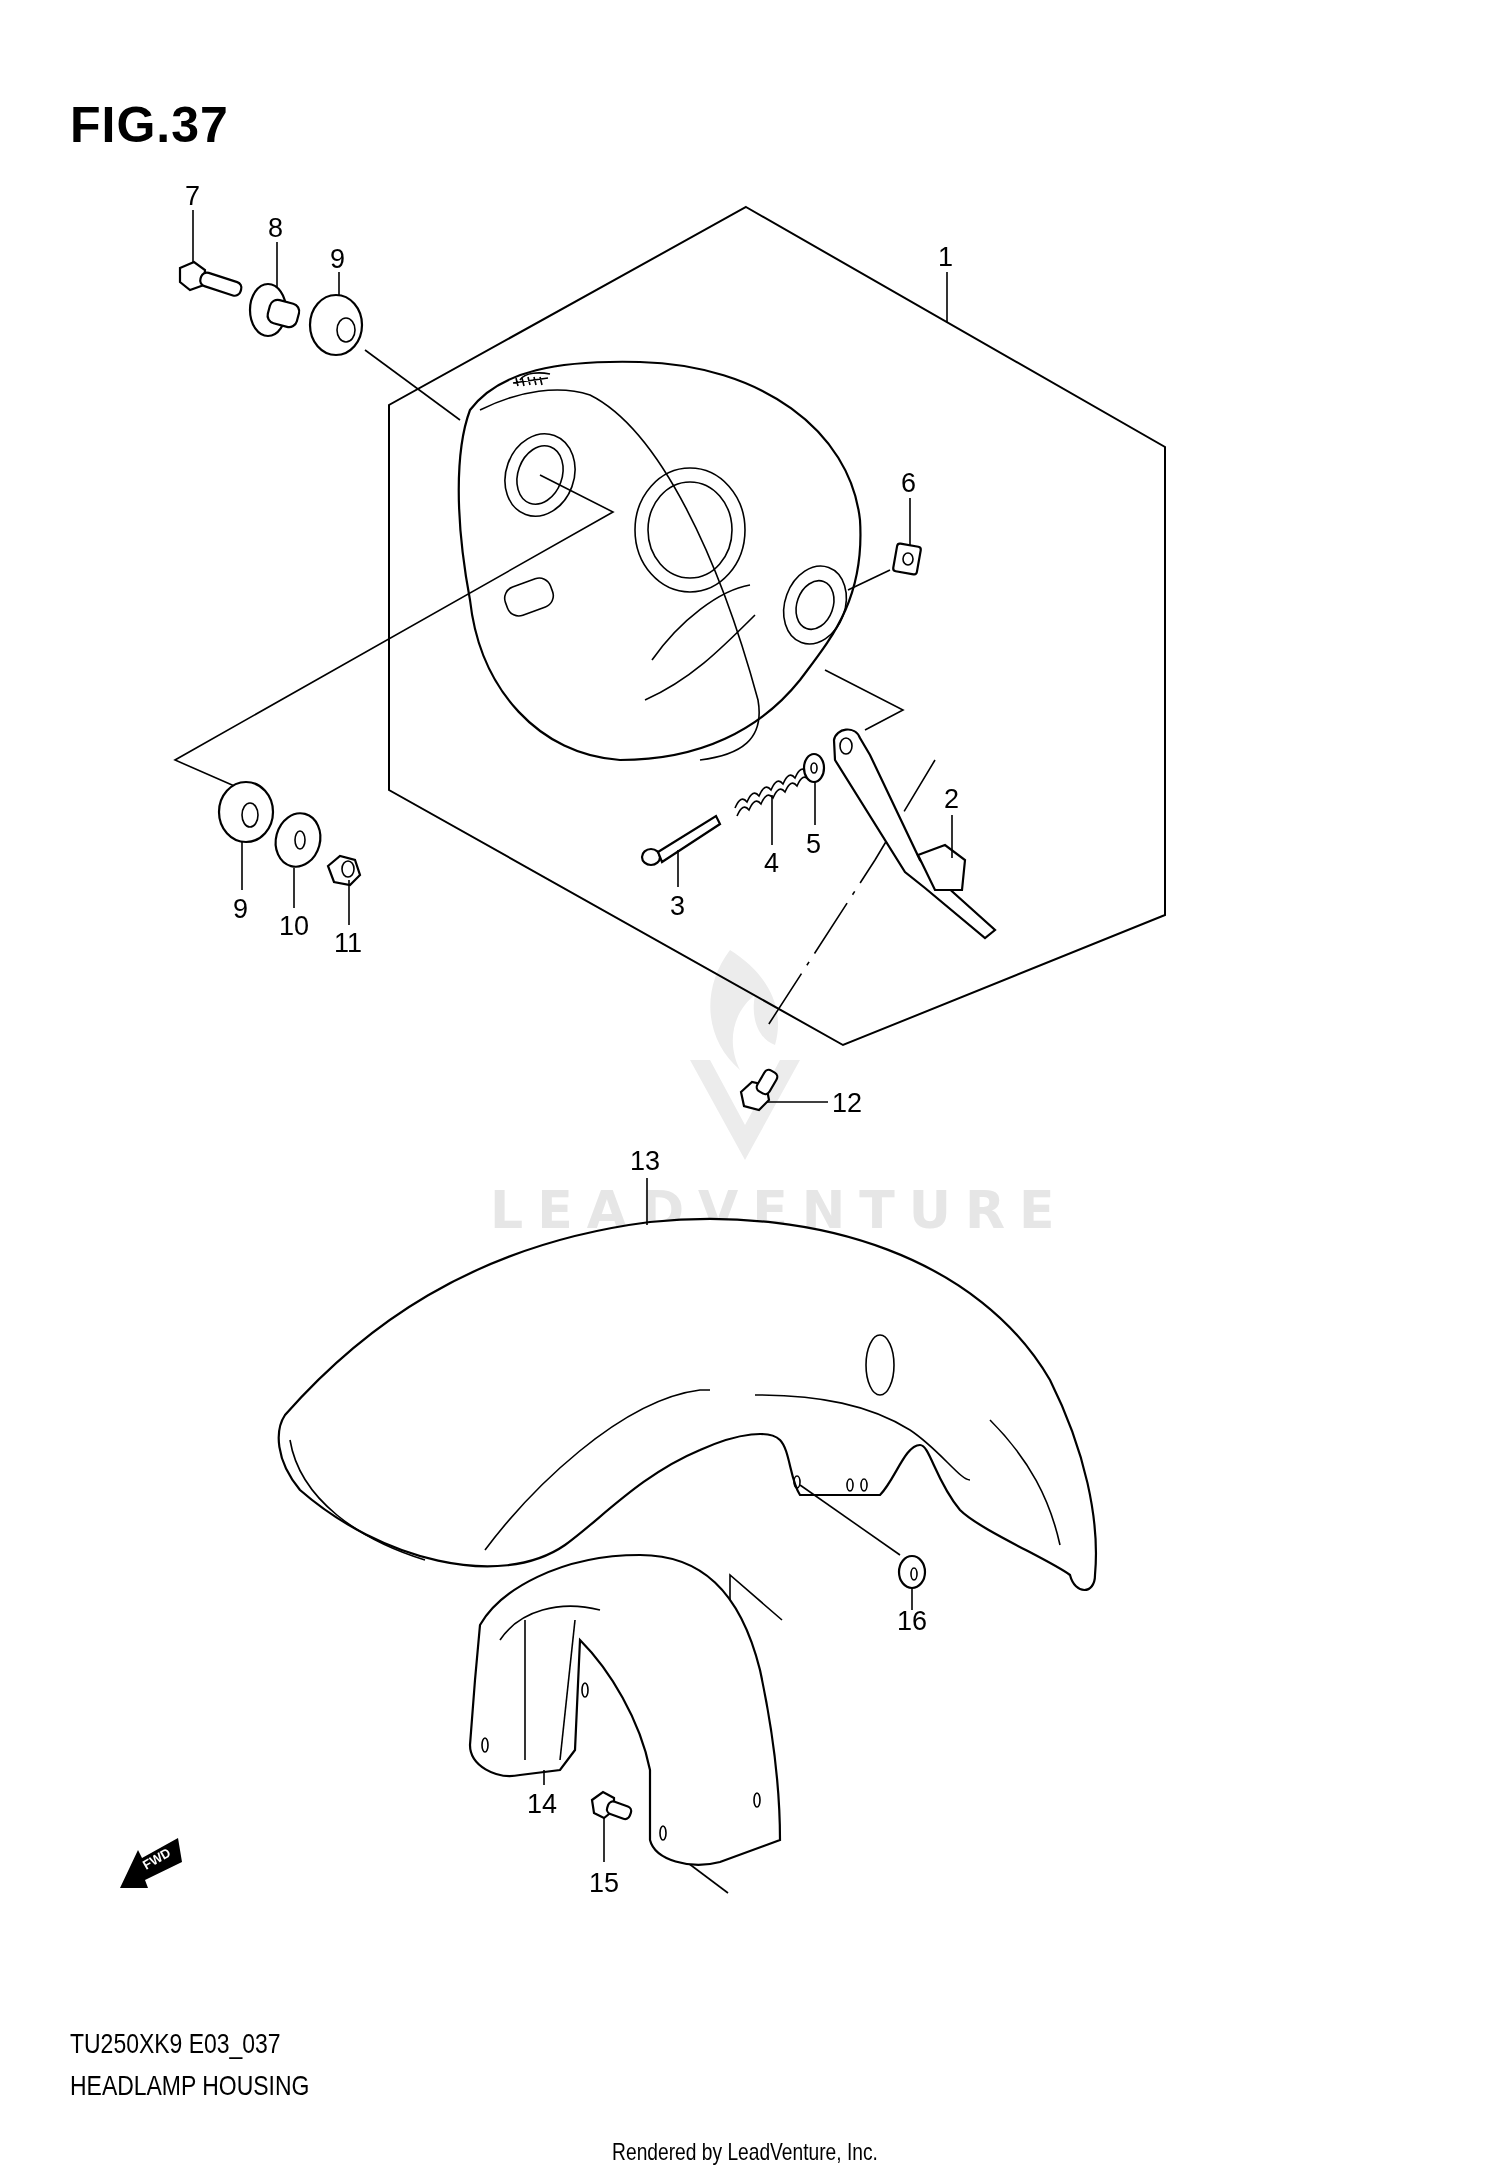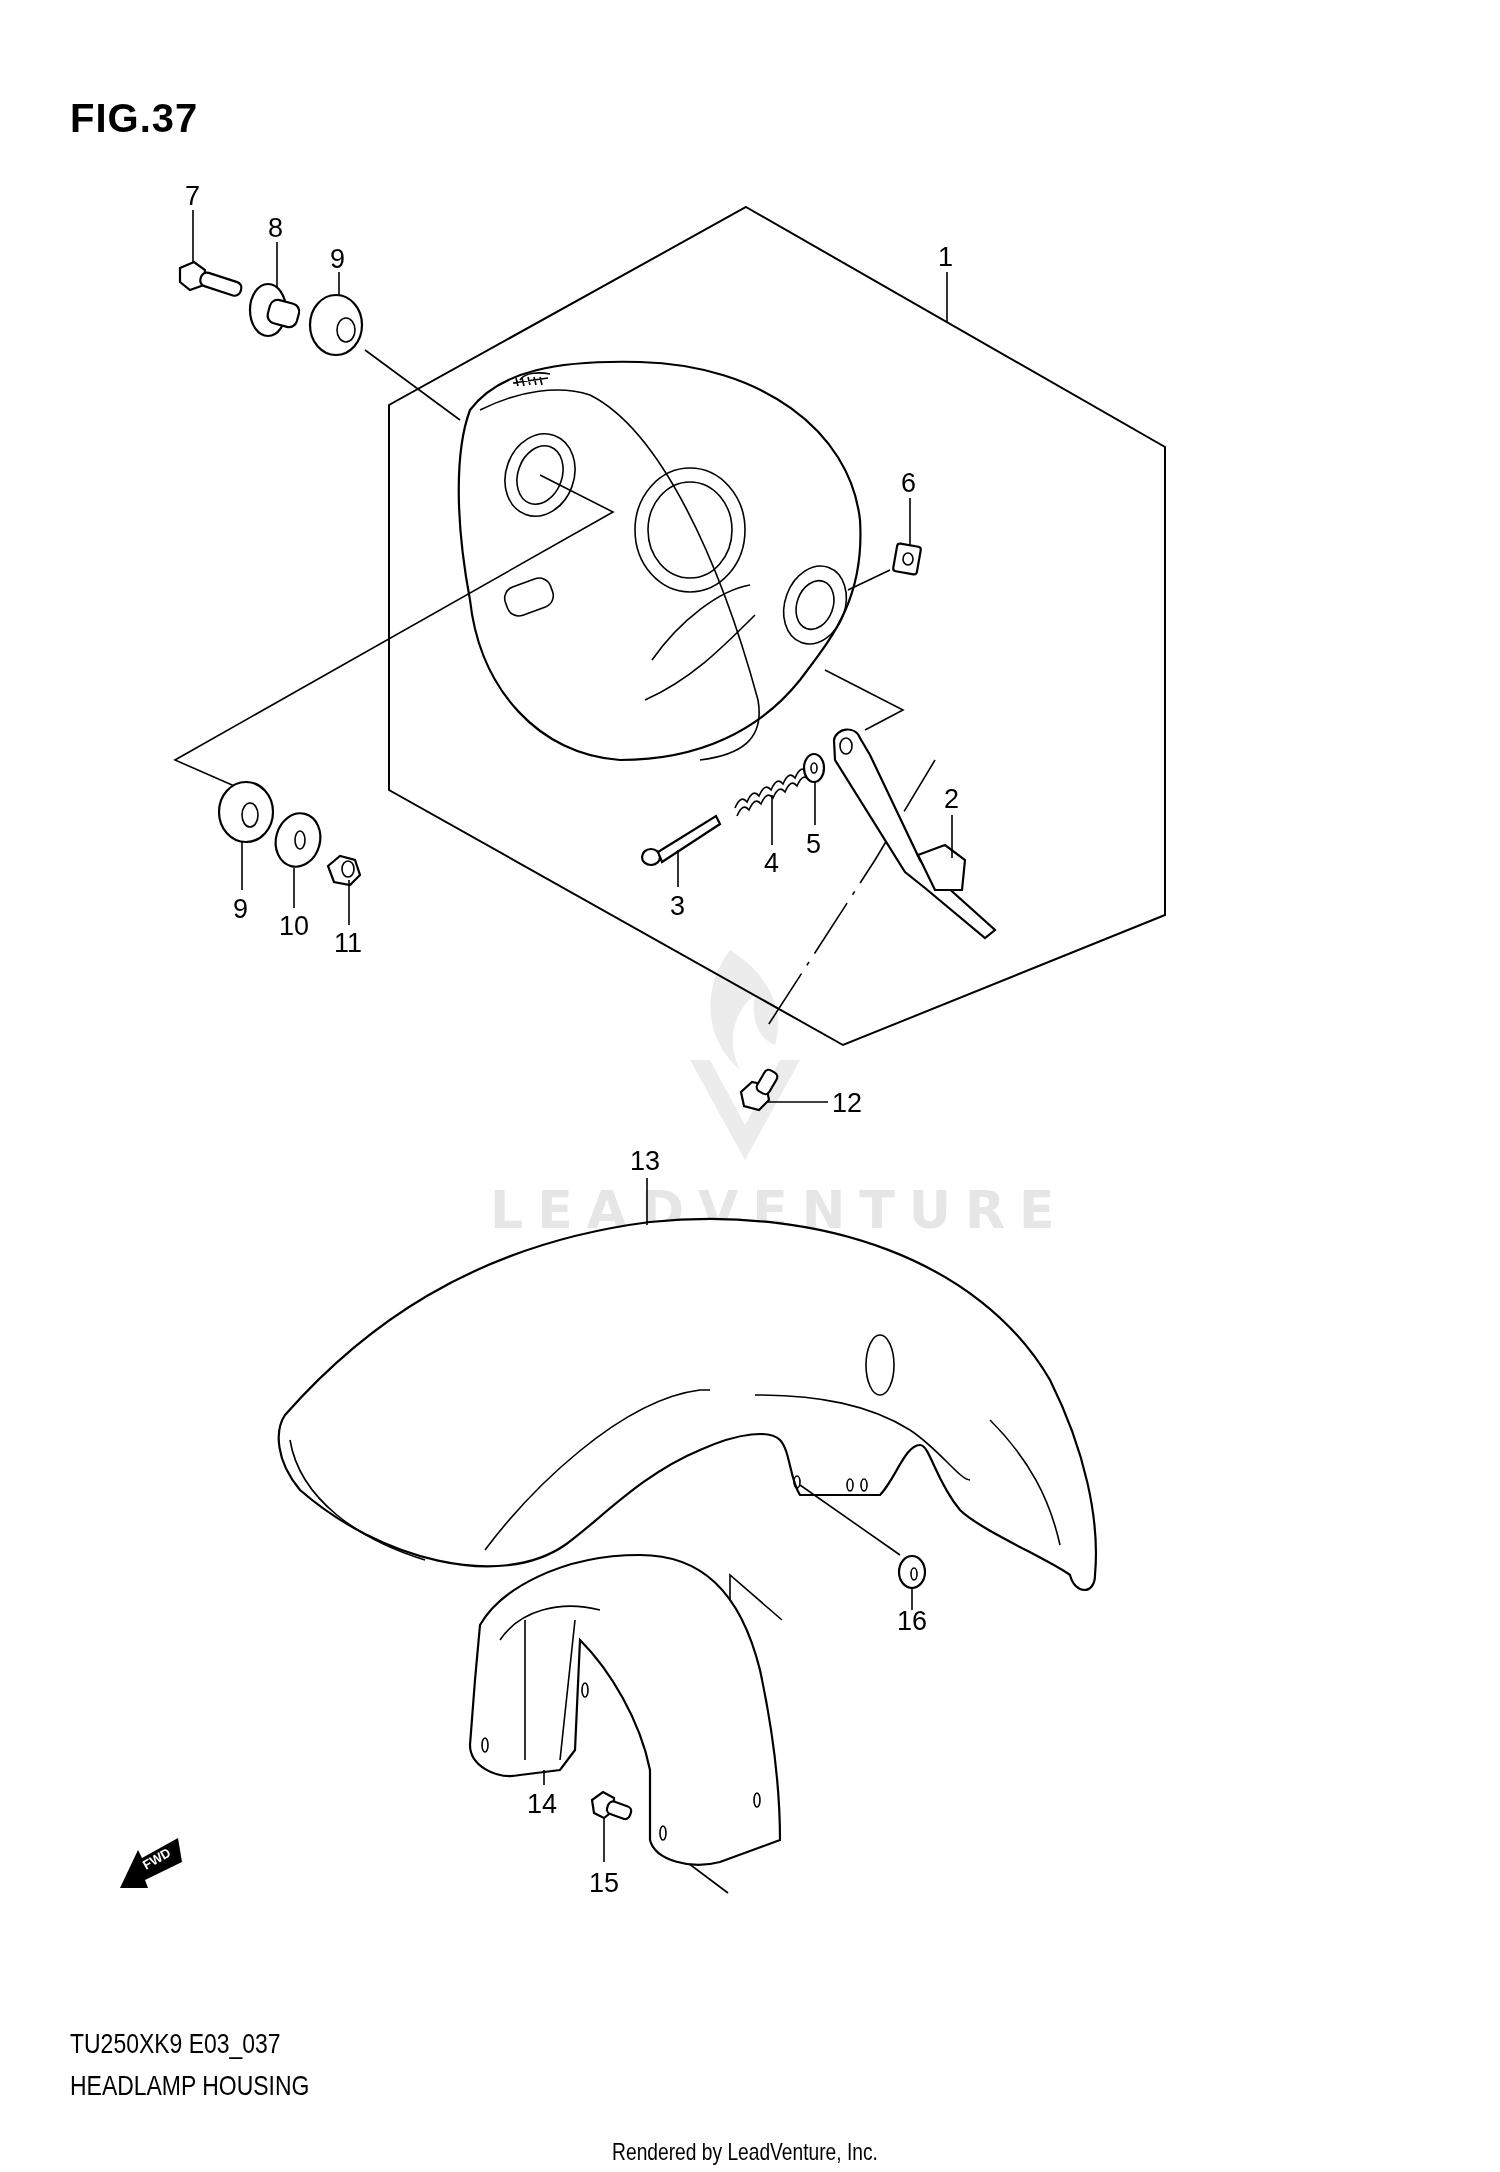--- a/index.html
+++ b/index.html
@@ -1,17 +1,17 @@
 <!DOCTYPE html>
 <html><head>
 <meta charset="utf-8">
 <style>
   html, body { margin: 0; padding: 0; background: #ffffff; }
   body { width: 1500px; height: 2172px; position: relative; overflow: hidden; font-family: "Liberation Sans", sans-serif; }
-  .fig-title { position: absolute; left: 70px; top: 96px; font-size: 40px; font-weight: bold; color: #000; letter-spacing: 1px; font-family: "Liberation Sans", sans-serif; }
+  .fig-title { position: absolute; left: 70px; top: 96px; font-size: 50px; font-weight: bold; color: #000; letter-spacing: 1px; font-family: "Liberation Sans", sans-serif; }
   svg.diagram { position: absolute; left: 0; top: 0; }
   .line { stroke: #000; stroke-width: 2; fill: none; }
   .thin { stroke: #000; stroke-width: 1.6; fill: none; }
   .part { stroke: #000; stroke-width: 2.2; fill: #fff; }
   .callout-num { font-family: "Liberation Sans", sans-serif; font-size: 27px; fill: #000; }
   .wm-text { font-family: "DejaVu Sans", sans-serif; font-size: 52px; font-weight: bold; fill: #e6e6e6; letter-spacing: 14px; }
   .footer-code { position: absolute; left: 70px; top: 2028px; font-size: 28px; color: #000; transform: scaleX(0.82); transform-origin: left; font-family: "Liberation Sans", sans-serif; }
   .footer-name { position: absolute; left: 70px; top: 2070px; font-size: 28px; color: #000; transform: scaleX(0.82); transform-origin: left; font-family: "Liberation Sans", sans-serif; }
   .credit { position: absolute; left: 0; width: 1490px; text-align: center; top: 2138px; font-size: 24px; color: #000; transform: scaleX(0.8); font-family: "Liberation Sans", sans-serif; }
 </style>

